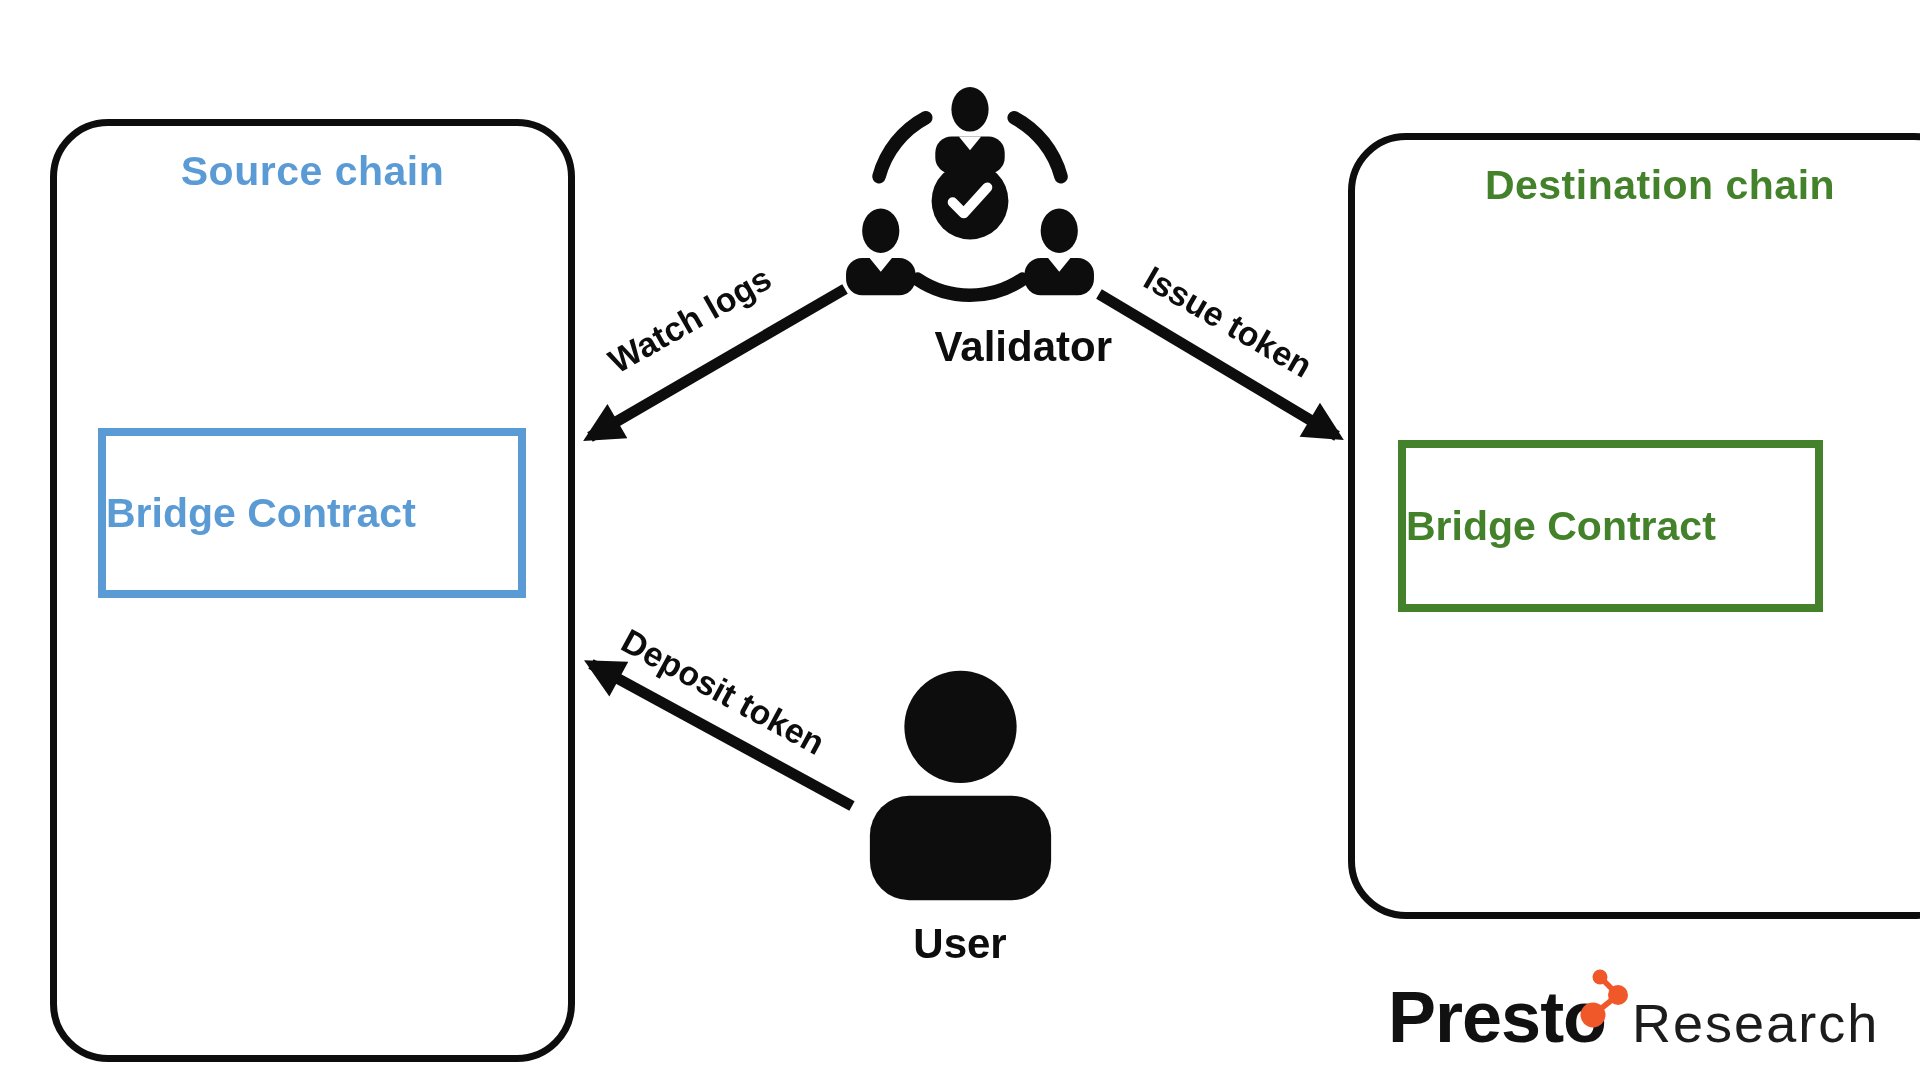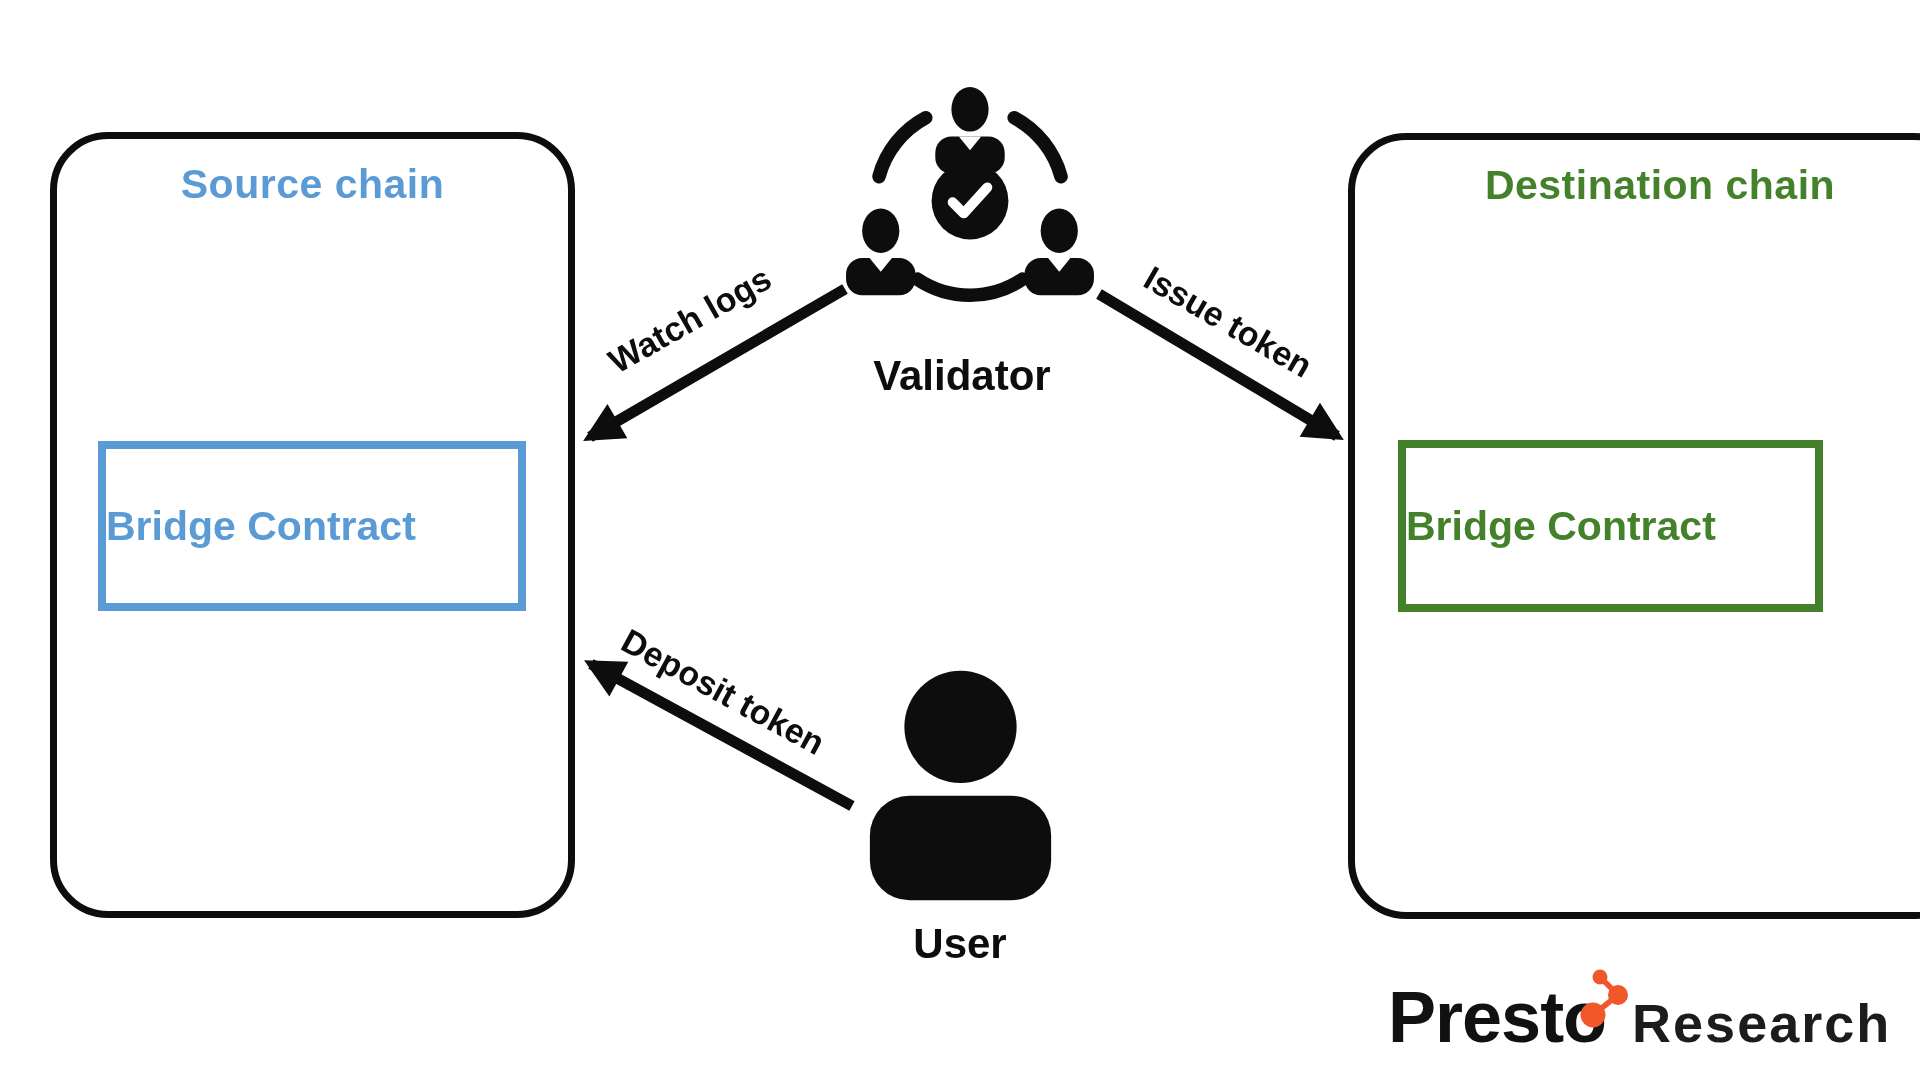--- a/index.html
+++ b/index.html
@@ -1,21 +1,21 @@
 <!DOCTYPE html>
 <html style="--ink: #0d0d0d; --blue: #5B9BD5; --green: #43822B; --orange: #F0582A;"><head>
 <meta charset="utf-8">
 <style>
   html, body { margin: 0; padding: 0; background: #ffffff; }
   body { width: 1920px; height: 1080px; font-family: "Liberation Sans", sans-serif; }
   .stage { position: relative; width: 1920px; height: 1080px; background: #ffffff; overflow: hidden; }
 
   
   .chain-box { position: absolute; box-sizing: border-box; border: 7px solid var(--ink); border-radius: 58px; background: transparent; }
-  #source-box { left: 50px; top: 132px; width: 525px; height: 786px; }
+  #source-box { left: 50px; top: 119px; width: 525px; height: 943px; }
   #dest-box   { left: 1348px; top: 133px; width: 624px; height: 786px; }
   .chain-title { position: absolute; top: 22px; left: 0; right: 0; text-align: center; font-size: 41px; font-weight: bold; letter-spacing: 0.5px; }
   .blue-text  { color: var(--blue); }
   .green-text { color: var(--green); }
 
   .contract-box { position: absolute; box-sizing: border-box; display: flex; align-items: center; justify-content: flex-start; font-size: 41px; font-weight: bold; background: #ffffff; }
   #source-contract { left: 41px; top: 302px; width: 428px; height: 170px; border: 8px solid var(--blue);  color: var(--blue); }
   #dest-contract   { left: 43px; top: 300px; width: 425px; height: 172px; border: 8px solid var(--green); color: var(--green); }
 
   
@@ -24,27 +24,27 @@
   .arrow-label { position: absolute; font-size: 34px; font-weight: bold; color: var(--ink); white-space: nowrap; }
   #label-watch   { left: 690px;  top: 320px; transform: translate(-50%,-50%) rotate(-29.5deg); }
   #label-issue   { left: 1228px; top: 322px; transform: translate(-50%,-50%) rotate(30deg); }
   #label-deposit { left: 723px;  top: 692px; transform: translate(-50%,-50%) rotate(28.5deg); }
 
   
   .actor-icon { position: absolute; }
   #validator-icon { left: 845px; top: 82px;  width: 250px; height: 238px; }
   #user-icon      { left: 862px; top: 664px; width: 197px; height: 240px; }
   .actor-label { position: absolute; text-align: center; font-size: 42px; font-weight: bold; color: var(--ink); }
-  #validator-label { left: 812px; top: 352px; width: 300px; }
+  #validator-label { left: 812px; top: 323px; width: 300px; text-align: right; }
   #user-label      { left: 810px; top: 920px; width: 300px; text-align: center; }
 
   
   #logo { position: absolute; left: 1388px; top: 975px; height: 84px; display: flex; align-items: baseline; }
   #logo .brand  { font-size: 72px; font-weight: bold; color: #111111; letter-spacing: -1px; line-height: 84px; }
-  #logo .suffix { font-size: 54px; font-weight: bold; color: #1c1c1c; margin-left: 26px; letter-spacing: 2px; text-align: center; }
+  #logo .suffix { font-size: 54px; font-weight: normal; color: #1c1c1c; margin-left: 26px; letter-spacing: 2px; text-align: center; }
   #molecule { position: absolute; left: 182px; top: -12px; width: 80px; height: 80px; }
 </style>
 </head>
 <body>
 
 <div class="stage">
 
   <div class="chain-box" id="source-box">
     <div class="chain-title blue-text">Source chain</div>
     <div class="contract-box" id="source-contract">

